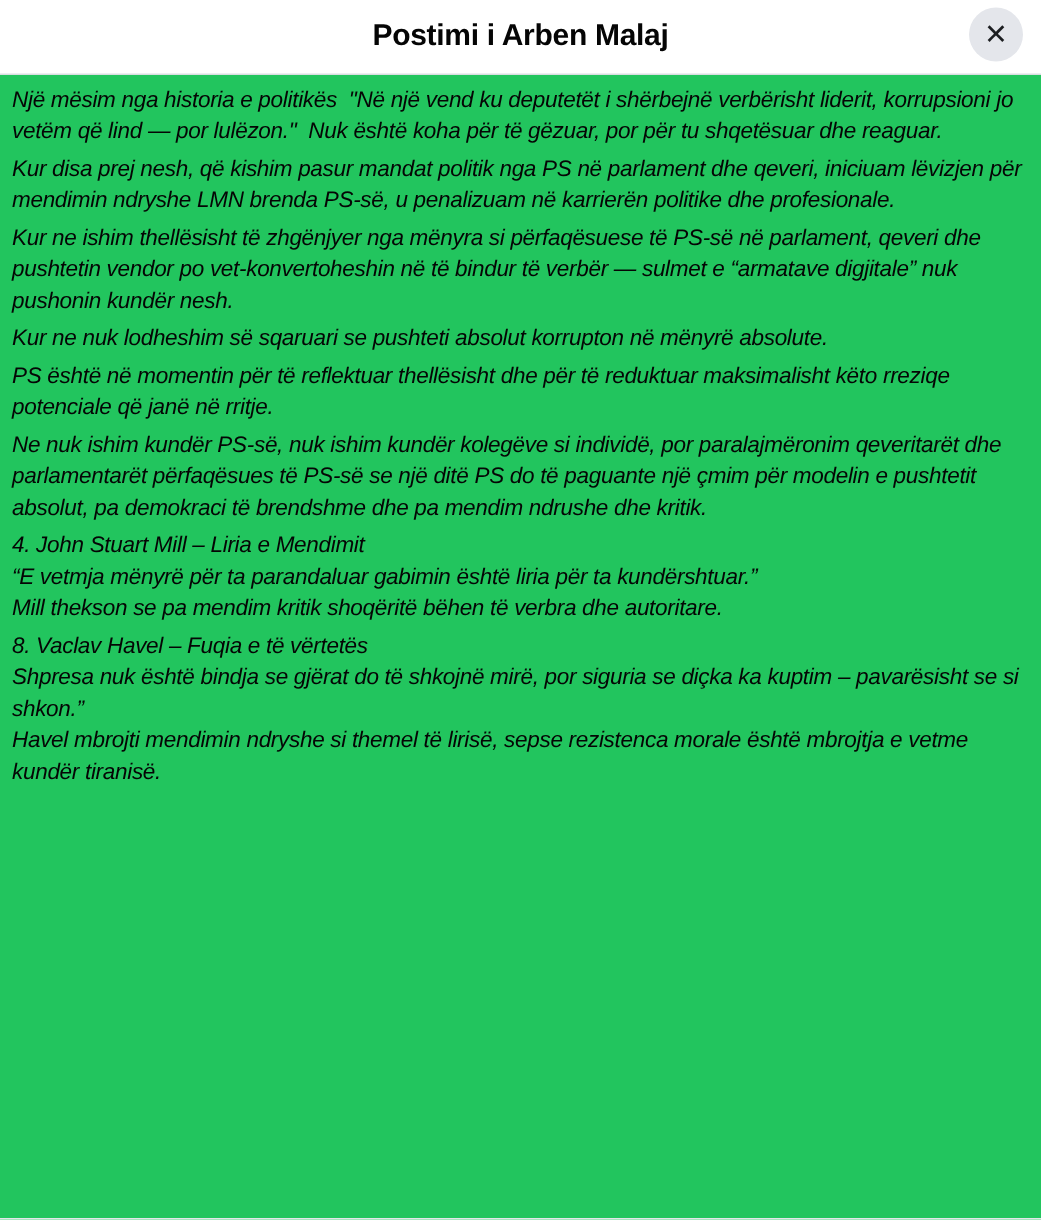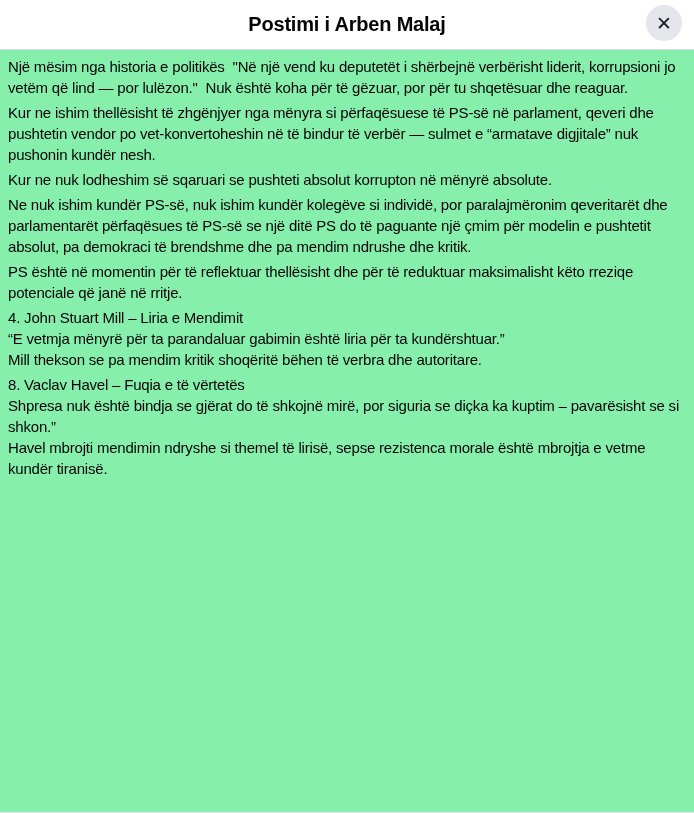--- a/index.html
+++ b/index.html
@@ -6,21 +6,21 @@
   html, body {
     margin: 0;
     padding: 0;
     background: #ffffff;
     font-family: "Liberation Sans", sans-serif;
   }
   .dialog {
     position: relative;
     width: 694px;
     height: 813px;
-    background: #86efac;
+    background: #22c55e;
     overflow: hidden;
     display: flex;
     flex-direction: column;
   }
   .dialog-header {
     position: relative;
     flex: 0 0 50px;
     height: 50px;
     display: flex;
     align-items: center;
@@ -62,20 +62,21 @@
     padding: 6px 8px 0 8px;
     overflow: hidden;
   }
   .post-paragraph {
     margin: 0 0 4px 0;
     font-size: 15px;
     line-height: 21px;
     letter-spacing: -0.2px;
     color: #050505;
     white-space: pre-wrap;
+    font-style: italic;
   }
   .bottom-divider {
     position: absolute;
     left: 0;
     right: 0;
     bottom: 0;
     height: 1px;
     background: #e4e6eb;
   }
 </style>
@@ -86,24 +87,25 @@
 
   <div class="dialog-header">
     <span class="dialog-title">Postimi i Arben Malaj</span>
     <button class="close-button">
       <span class="close-icon">✕</span>
     </button>
   </div>
 
   <div class="post-content">
     <p class="post-paragraph">Një mësim nga historia e politikës  "Në një vend ku deputetët i shërbejnë verbërisht liderit, korrupsioni jo vetëm që lind — por lulëzon."  Nuk është koha për të gëzuar, por për tu shqetësuar dhe reaguar.</p>
+    <p class="post-paragraph">Kur disa prej nesh, që kishim pasur mandat politik nga PS në parlament dhe qeveri, iniciuam lëvizjen për mendimin ndryshe LMN brenda PS-së, u penalizuam në karrierën politike dhe profesionale.</p>
     <p class="post-paragraph">Kur ne ishim thellësisht të zhgënjyer nga mënyra si përfaqësuese të PS-së në parlament, qeveri dhe pushtetin vendor po vet-konvertoheshin në të bindur të verbër — sulmet e “armatave digjitale” nuk pushonin kundër nesh.</p>
     <p class="post-paragraph">Kur ne nuk lodheshim së sqaruari se pushteti absolut korrupton në mënyrë absolute.</p>
+    <p class="post-paragraph">PS është në momentin për të reflektuar thellësisht dhe për të reduktuar maksimalisht këto rreziqe potenciale që janë në rritje.</p>
     <p class="post-paragraph">Ne nuk ishim kundër PS-së, nuk ishim kundër kolegëve si individë, por paralajmëronim qeveritarët dhe parlamentarët përfaqësues të PS-së se një ditë PS do të paguante një çmim për modelin e pushtetit absolut, pa demokraci të brendshme dhe pa mendim ndrushe dhe kritik.</p>
-    <p class="post-paragraph">PS është në momentin për të reflektuar thellësisht dhe për të reduktuar maksimalisht këto rreziqe potenciale që janë në rritje.</p>
     <p class="post-paragraph">4. John Stuart Mill – Liria e Mendimit
 “E vetmja mënyrë për ta parandaluar gabimin është liria për ta kundërshtuar.”
 Mill thekson se pa mendim kritik shoqëritë bëhen të verbra dhe autoritare.</p>
     <p class="post-paragraph">8. Vaclav Havel – Fuqia e të vërtetës
 Shpresa nuk është bindja se gjërat do të shkojnë mirë, por siguria se diçka ka kuptim – pavarësisht se si shkon.”
 Havel mbrojti mendimin ndryshe si themel të lirisë, sepse rezistenca morale është mbrojtja e vetme kundër tiranisë.</p>
   </div>
 
   <div class="bottom-divider"></div>
 

